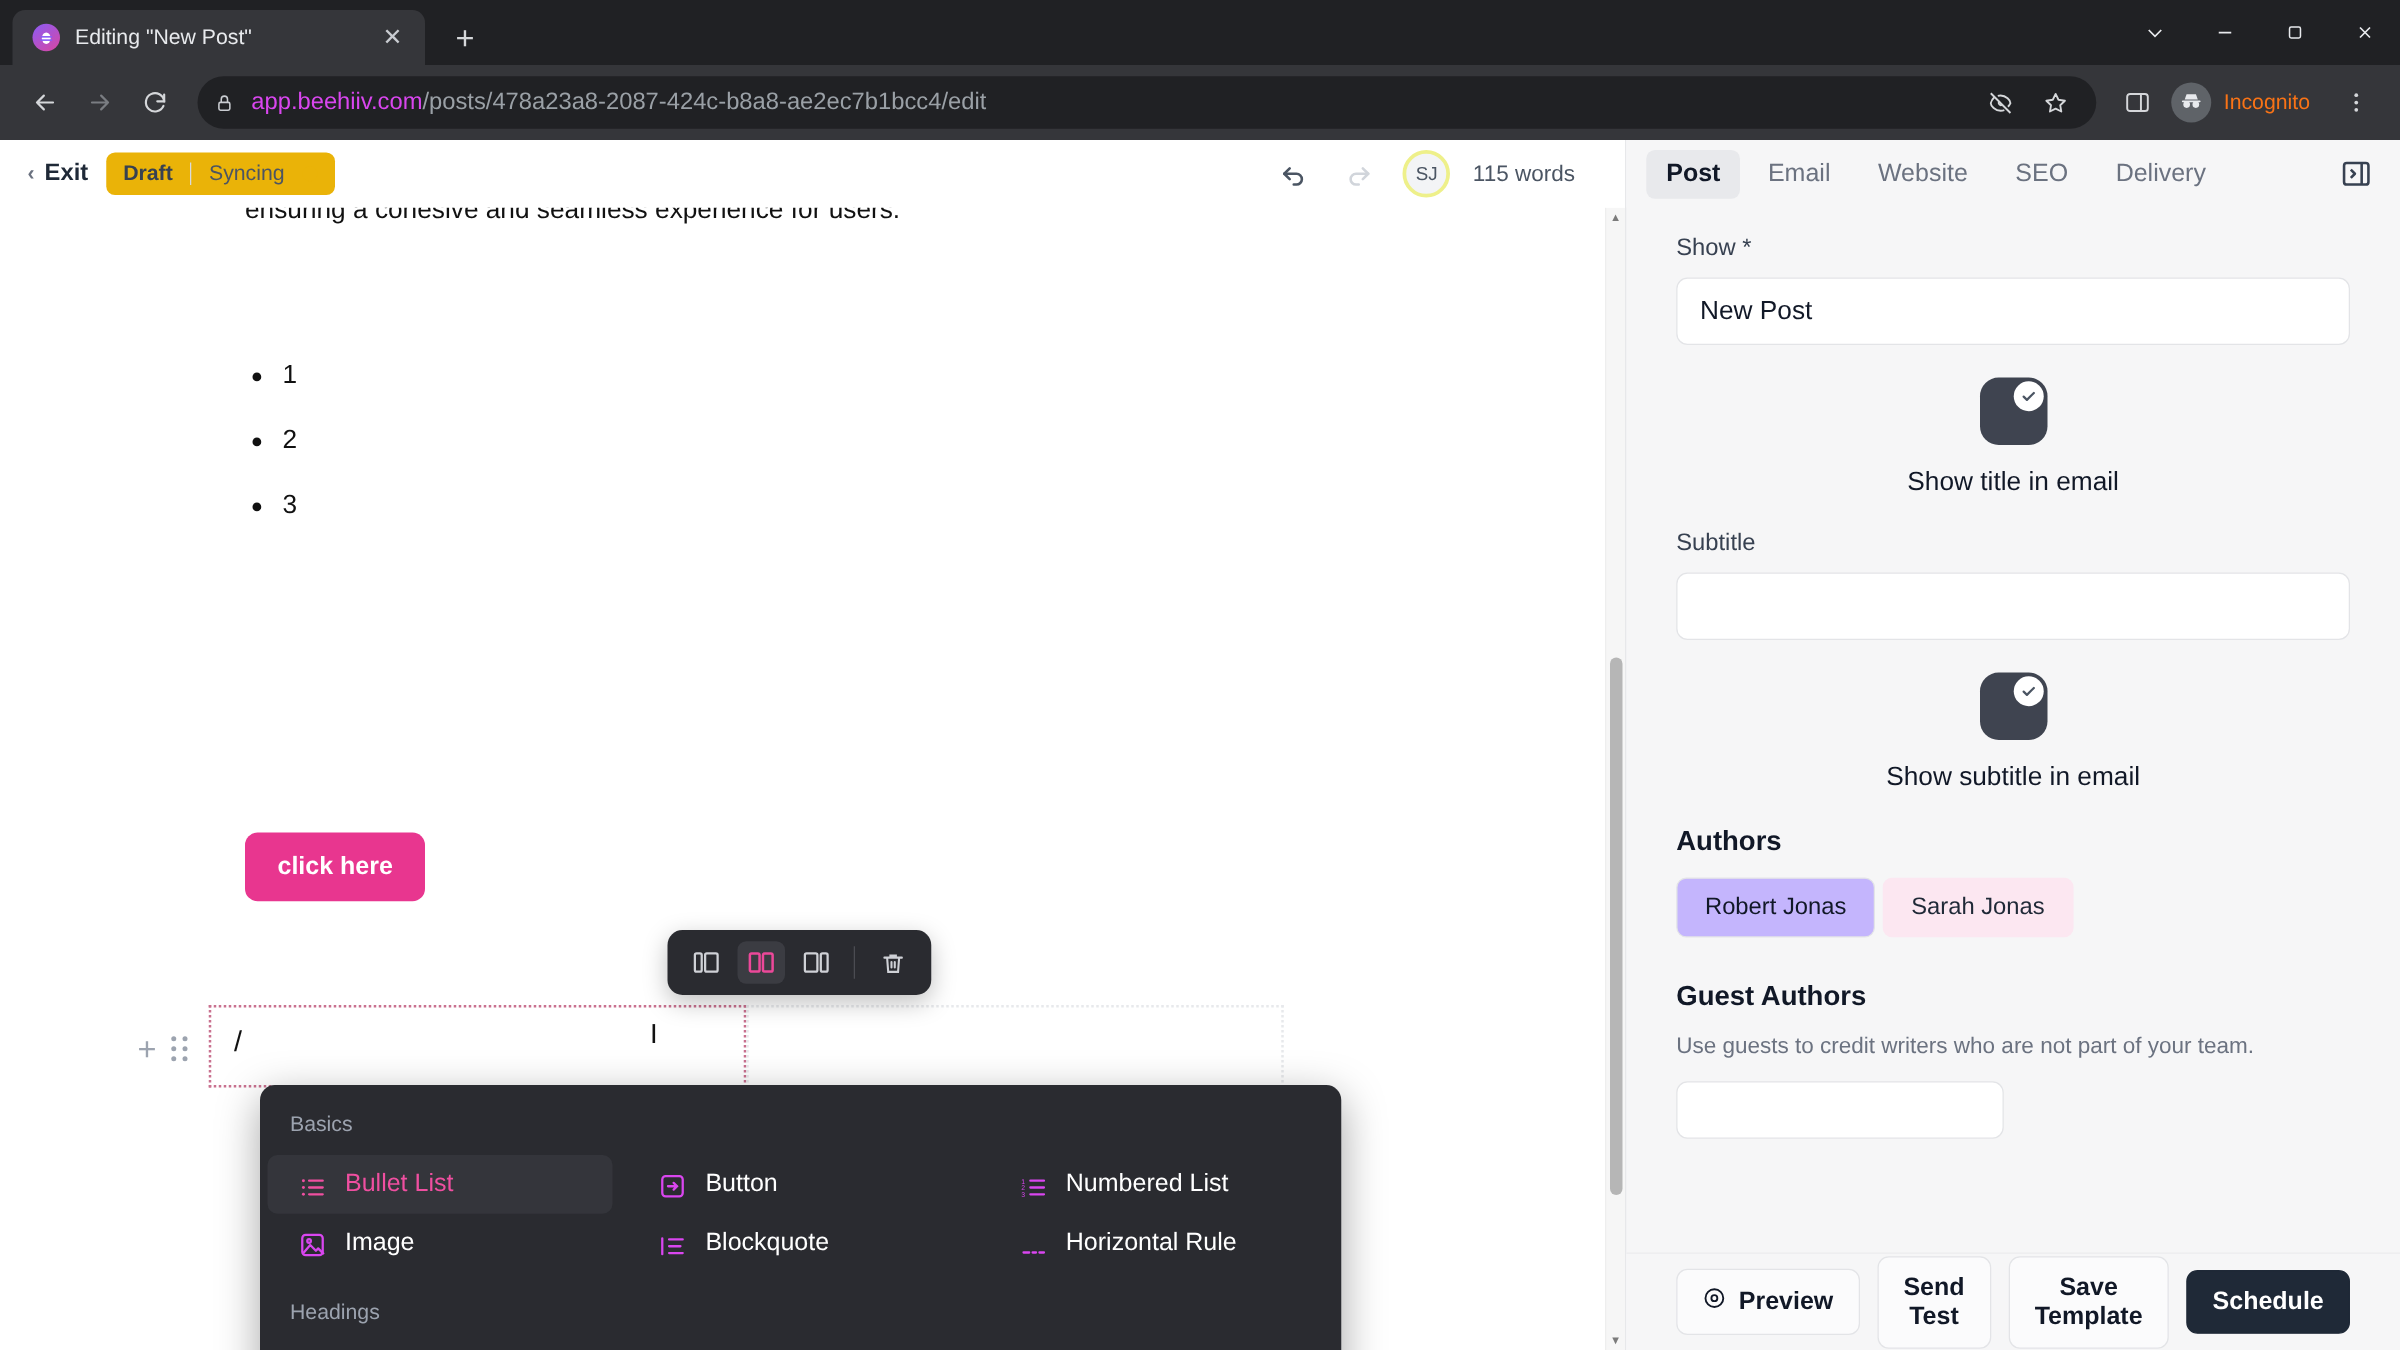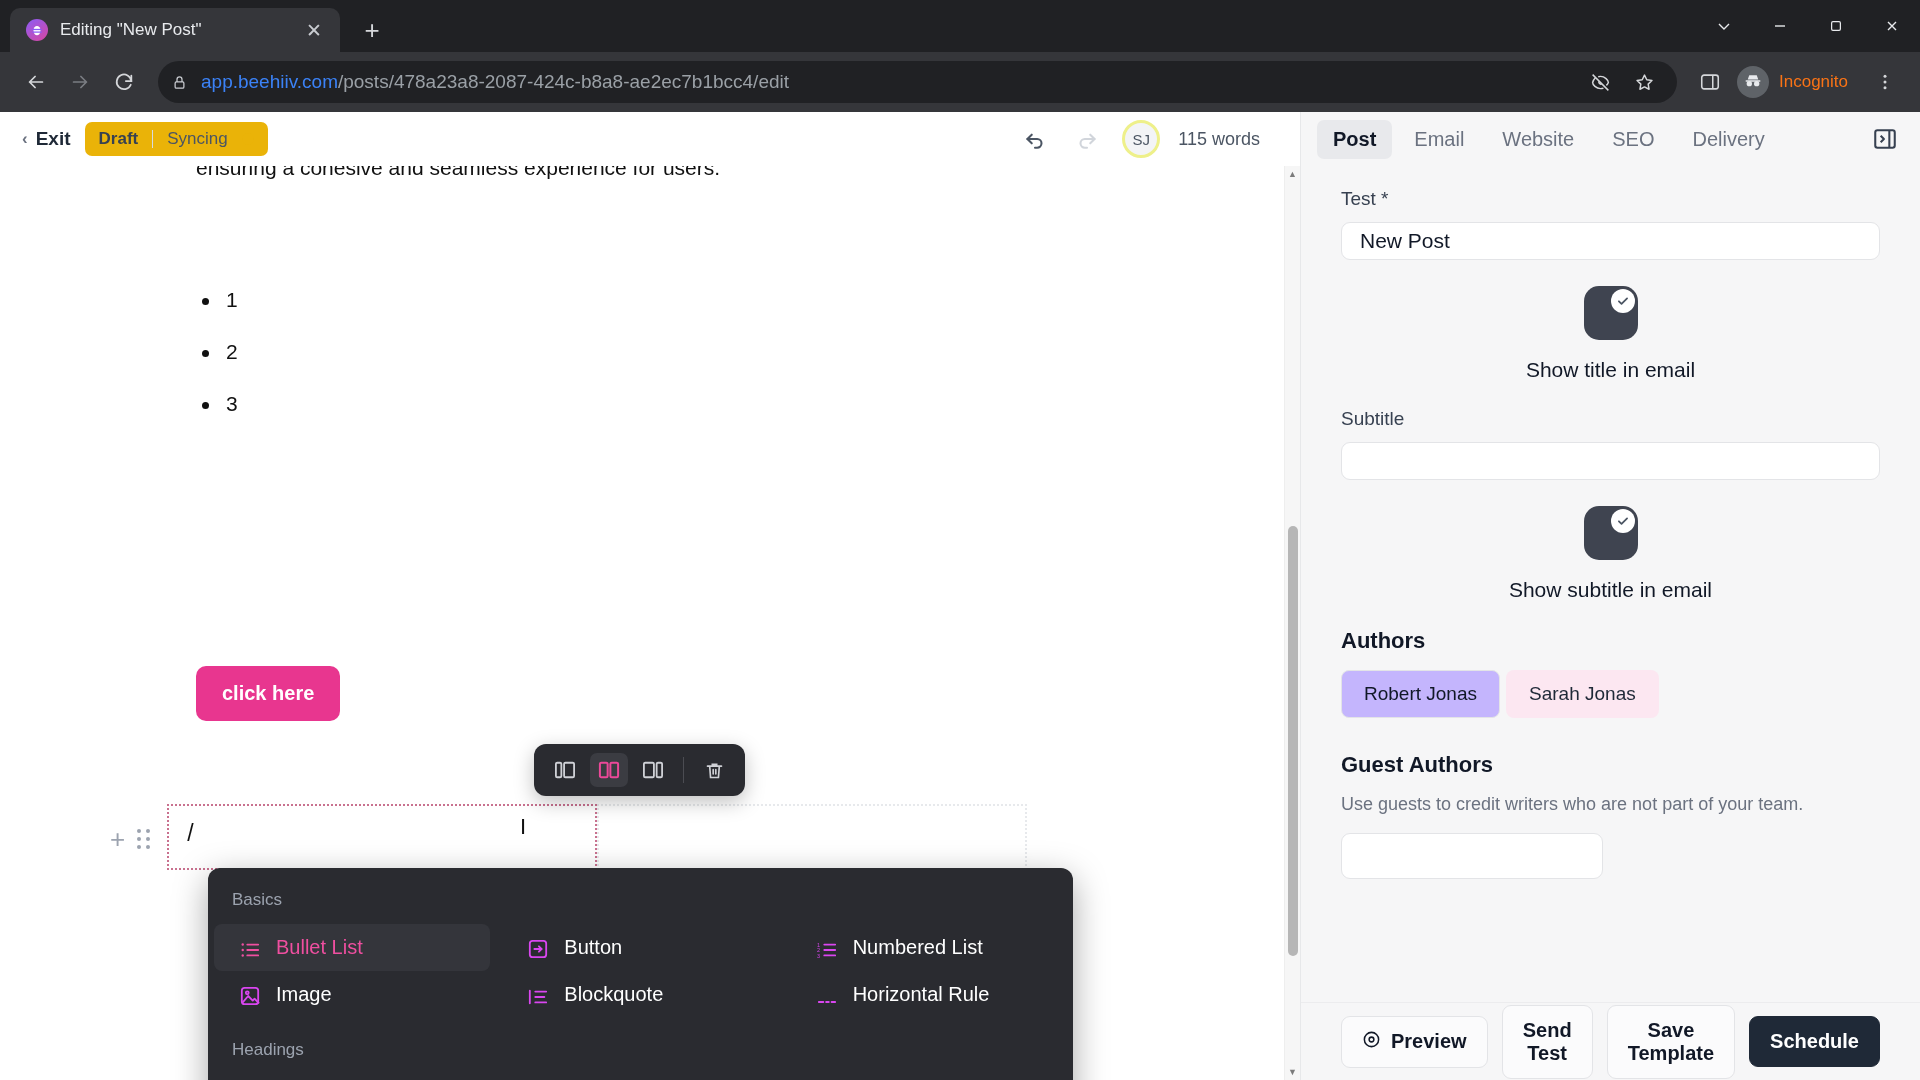--- a/index.html
+++ b/index.html
@@ -60,21 +60,21 @@
   }
   .navbtn.disabled { color: #7a7d82; }
   .omnibox {
     flex: 1; height: 42px; background: #202124; border-radius: 21px;
     display: flex; align-items: center; padding: 0 14px; margin: 0 10px;
     min-width: 0;
   }
   .omni-lock { margin-right: 14px; display:flex; color:#c9ccd1; flex:0 0 auto; }
   .omni-url { font-size: 19px; color: #9aa0a6; white-space: nowrap; overflow: hidden;
     text-overflow: ellipsis; font-family: "Liberation Sans", sans-serif; }
-  .omni-url b { color: #3b82f6; font-weight: 400; }
+  .omni-url b { color: #d946ef; font-weight: 400; }
   .omni-right { display:flex; align-items:center; gap: 6px; margin-left: auto; padding-left:12px; flex:0 0 auto;}
   .icon-btn {
     width: 38px; height: 38px; display:flex; align-items:center; justify-content:center;
     color:#d5d7da; border-radius: 50%;
   }
   .incognito-pill {
     display:flex; align-items:center; gap:10px; height:40px; padding: 0 14px 0 4px;
     border-radius: 20px; color:#f97316; font-size:17px;
   }
   .incognito-av {
@@ -203,21 +203,21 @@
   .tab-item {
     padding: 8px 16px; border-radius:7px; font-size:20px; color:#6b7280;
   }
   .tab-item.active { background:#e8e9ec; color:#111827; font-weight:700; }
   .collapse-btn { margin-left:auto; color:#374151; display:flex; padding-right:6px;}
 
   .panel-body { flex:1; overflow:hidden; padding: 22px 40px 0 40px; position:relative; }
   .panel-title { font-size:29px; font-weight:700; color:#111827; margin-bottom: 36px; }
   .field-label { font-size:19px; color:#374151; margin-bottom: 12px; }
   .text-input {
-    width:100%; height:38px; background:#fff; border:1px solid #e3e4e7; border-radius:9px;
+    width:100%; height:54px; background:#fff; border:1px solid #e3e4e7; border-radius:9px;
     font-size:21px; color:#111827; padding: 0 18px; font-family:"Liberation Sans",sans-serif;
     outline:none;
   }
   .text-input::placeholder { color:#9ca3af; }
   .toggle-row { display:flex; align-items:center; gap:18px; margin: 26px 0; flex-direction: column; }
   .toggle {
     width:54px;height:30px;border-radius:15px;background:#3f4450;position:relative;flex:0 0 54px;
   }
   .toggle .knob {
     position:absolute; right:3px; top:3px; width:24px;height:24px;border-radius:50%;
@@ -557,21 +557,21 @@
           <svg width="26" height="26" viewBox="0 0 24 24" fill="none" stroke="currentColor" stroke-width="1.9" stroke-linejoin="round">
               <rect x="3" y="4" width="18" height="16" rx="2"></rect>
               <path d="M16 4v16"></path>
               <path d="M8 9l3 3-3 3"></path>
             </svg>
         </div>
       </div>
 
       <div class="panel-body">
 
-        <div class="field-label">Test *</div>
+        <div class="field-label">Show *</div>
         <input class="text-input" value="New Post" style="">
 
         <div class="toggle-row">
           <span class="toggle">
             <span class="knob">
               <svg width="14" height="14" viewBox="0 0 24 24" fill="none" stroke="#4b5563" stroke-width="3" stroke-linecap="round" stroke-linejoin="round">
                   <path d="M5 12.5l4.5 4.5L19 7.5"></path>
                 </svg>
             </span>
           </span>

